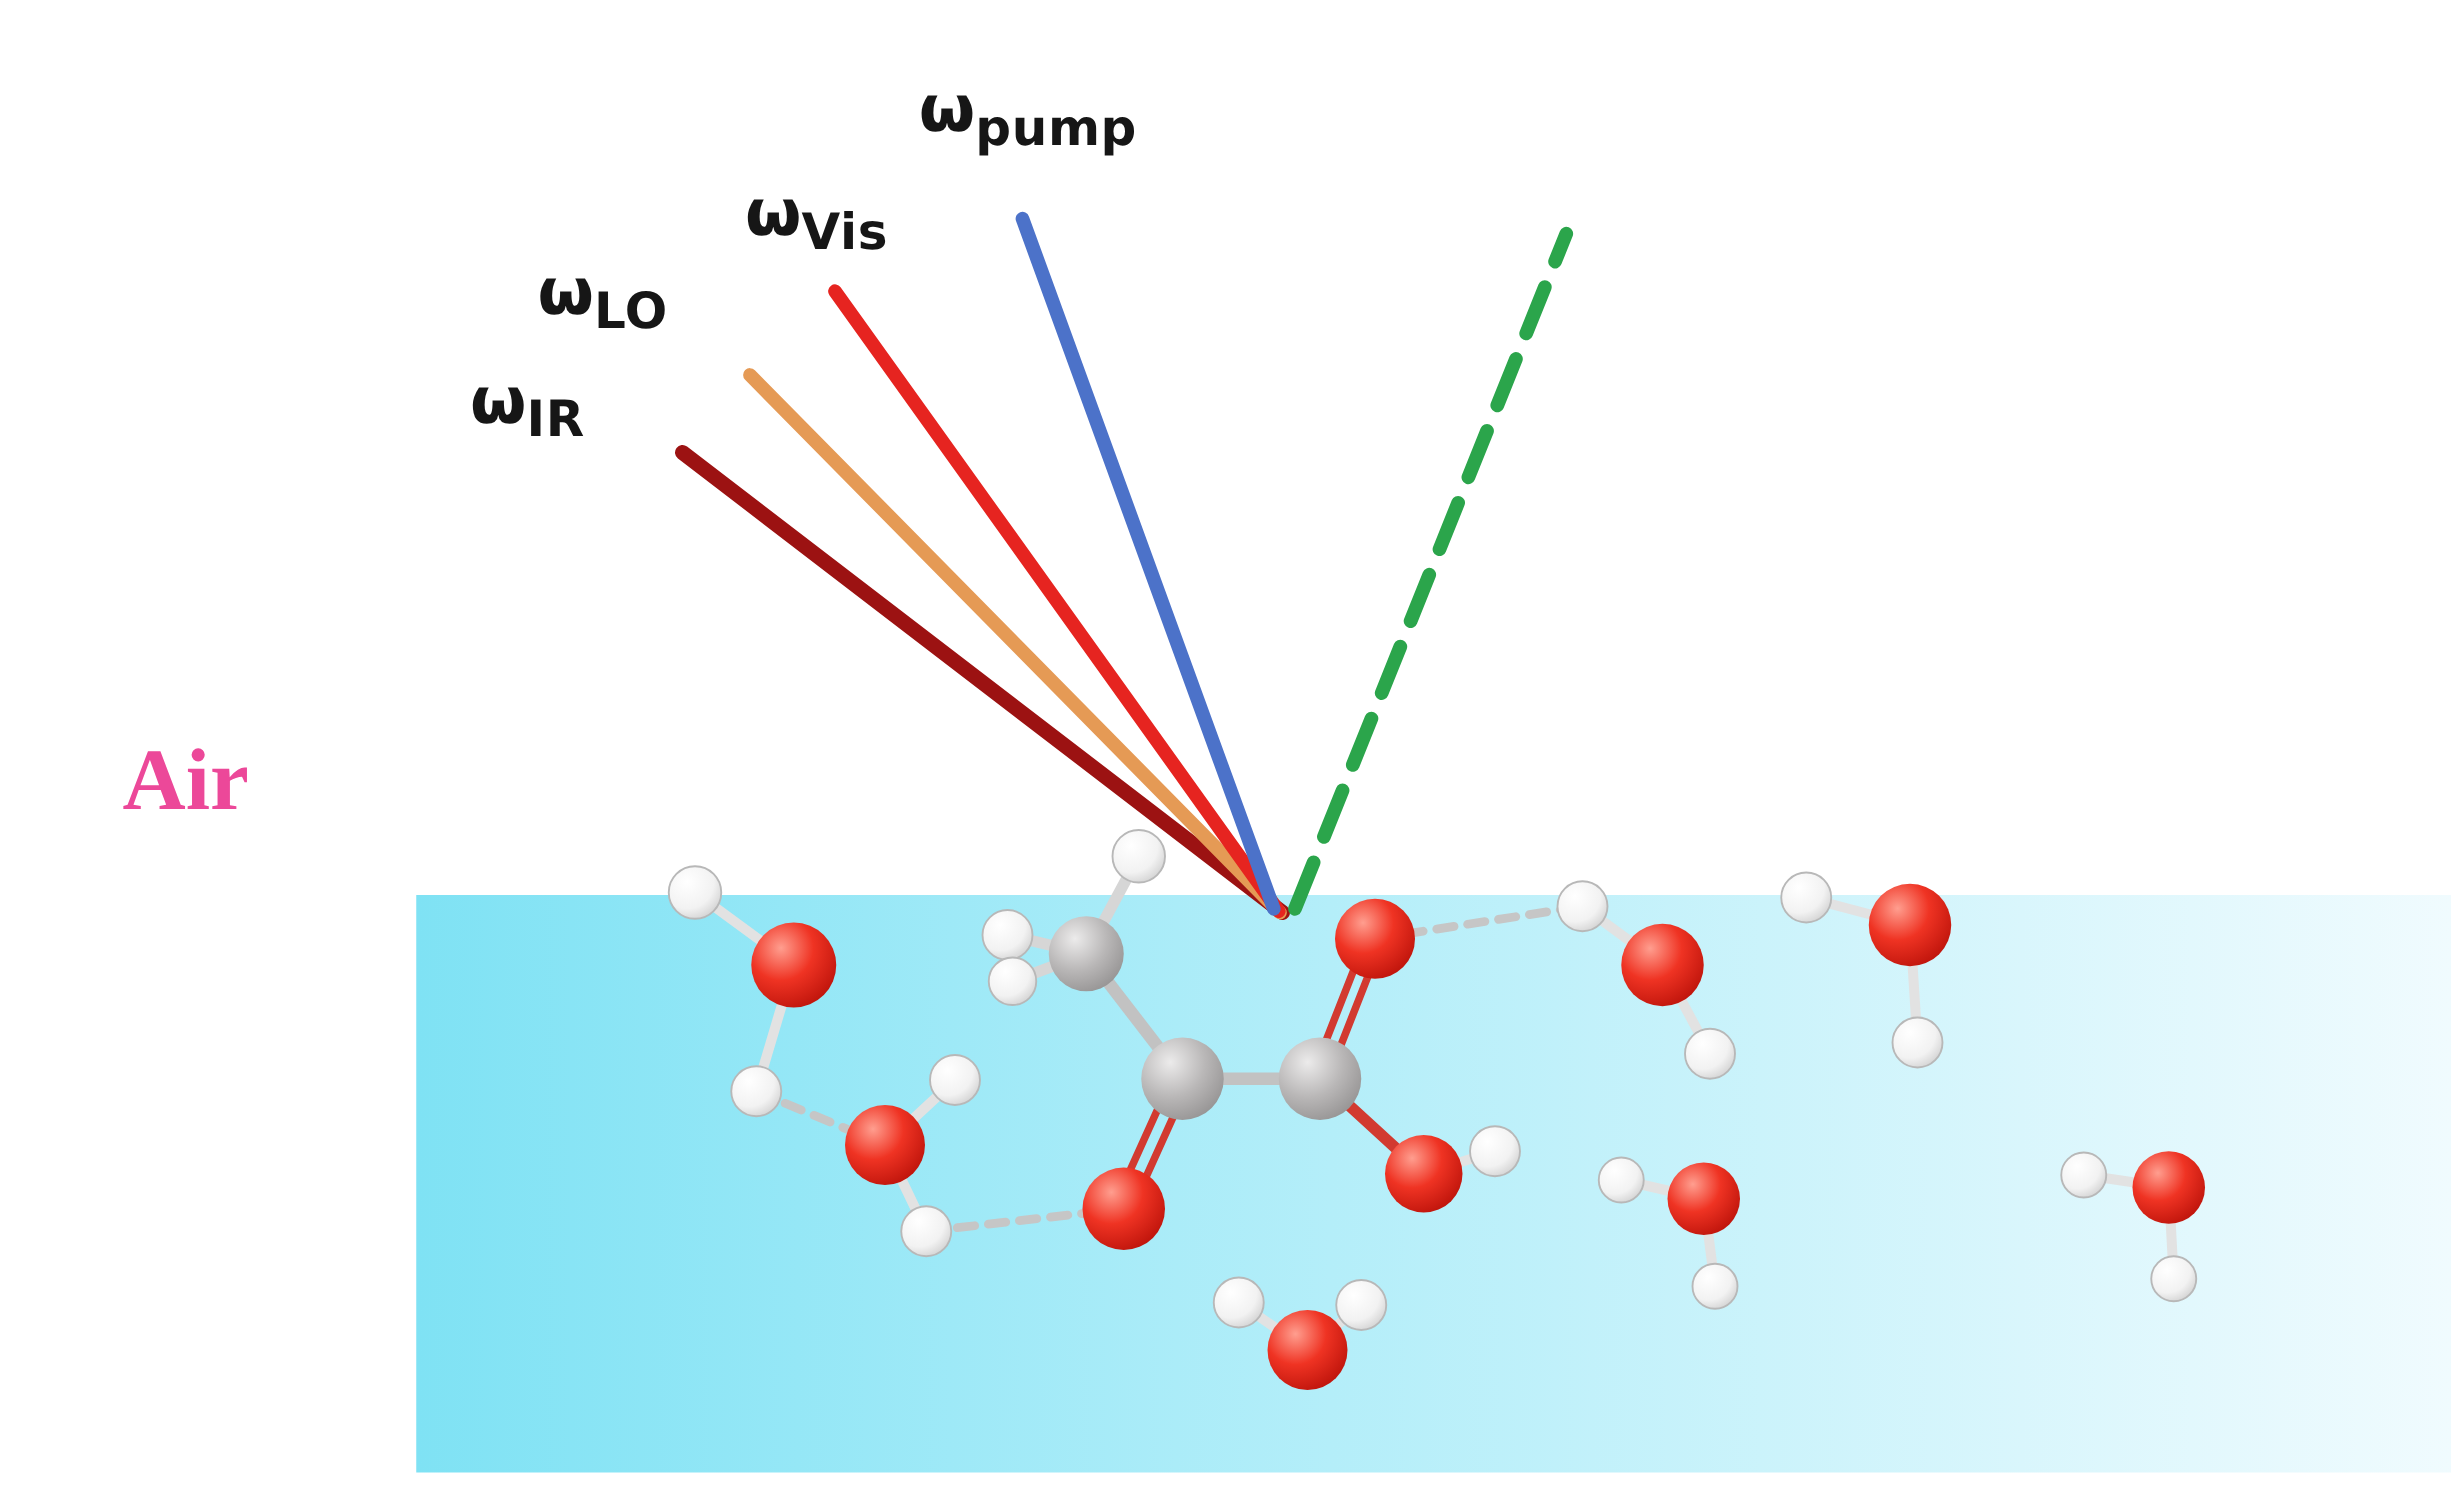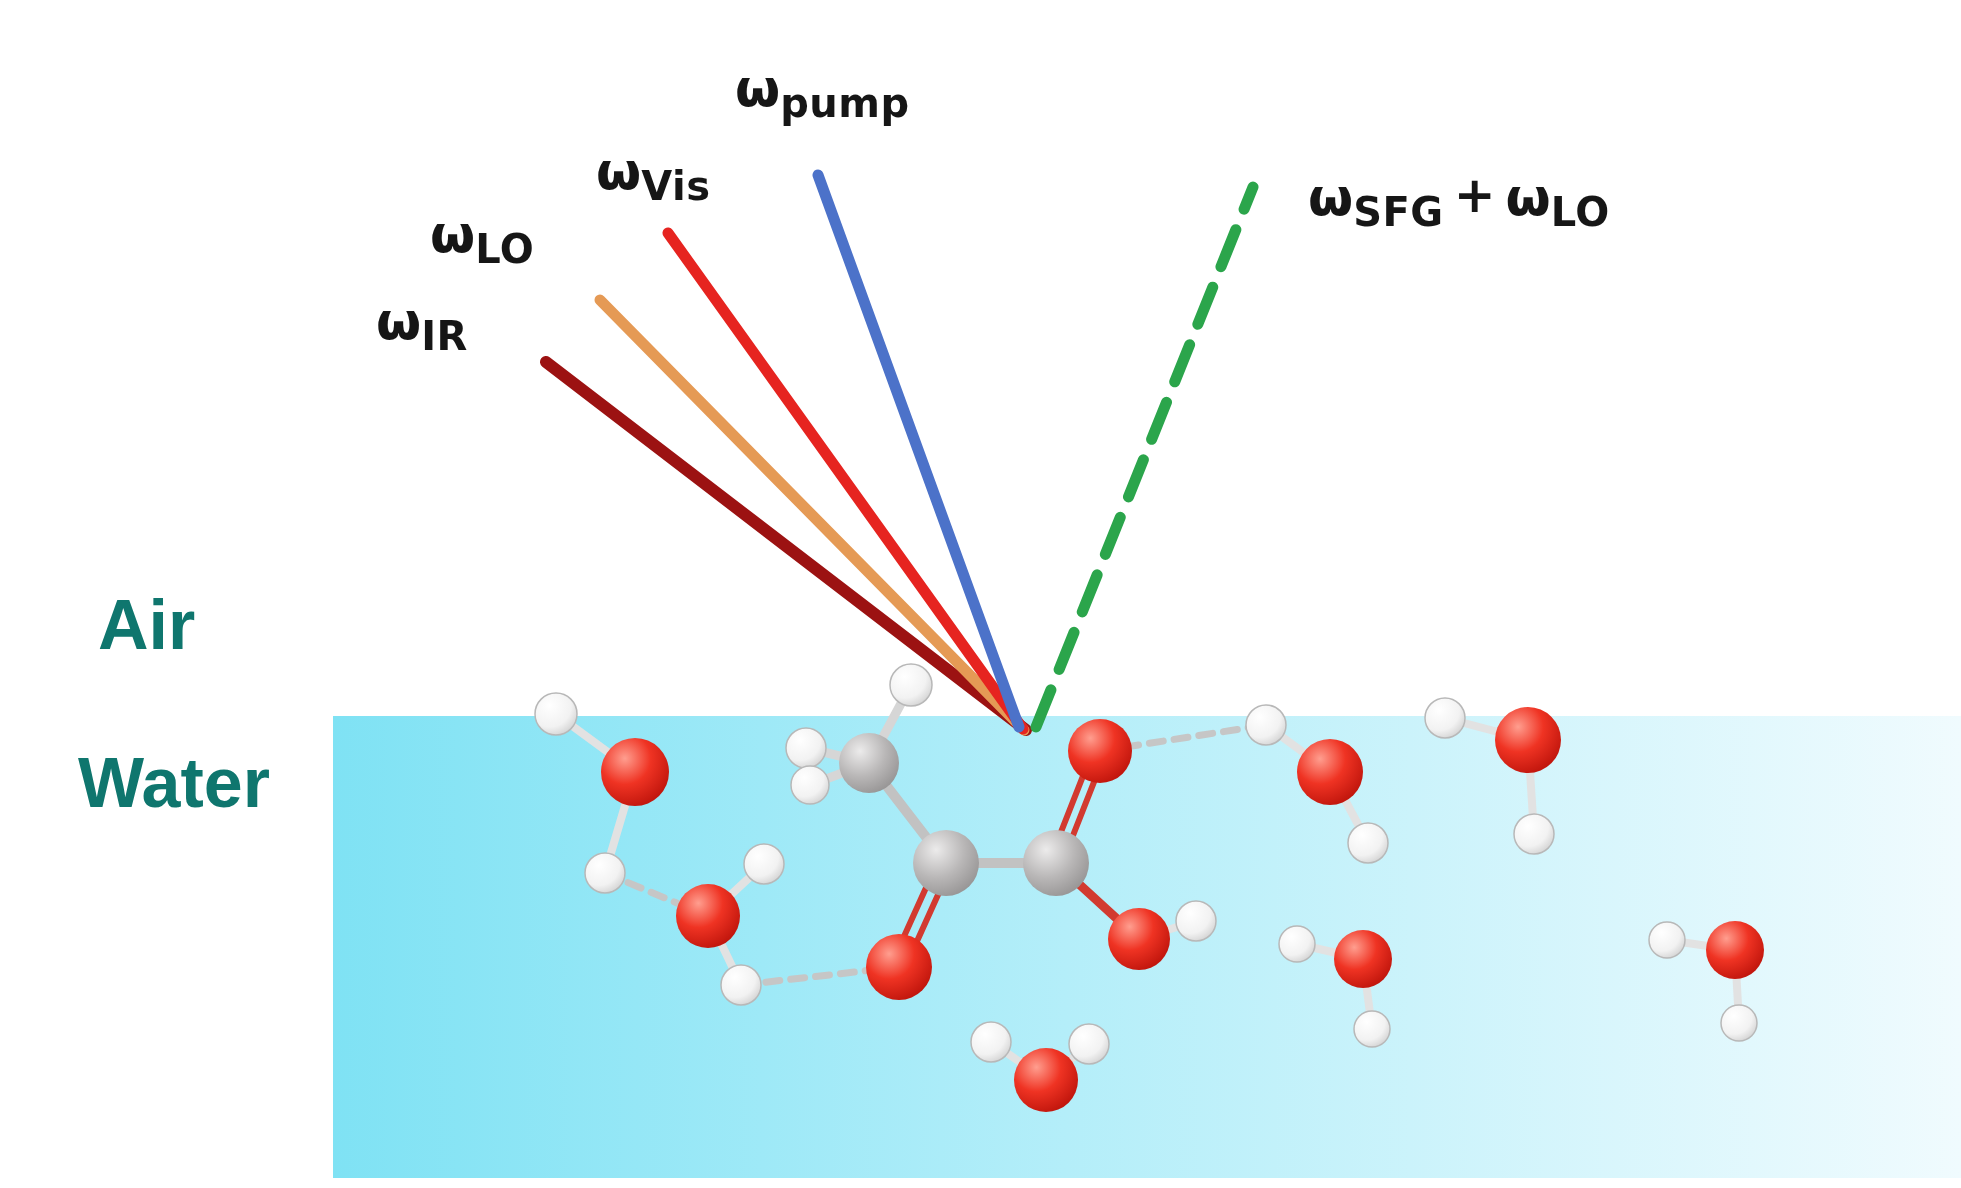--- a/index.html
+++ b/index.html
@@ -28,24 +28,24 @@
     letter-spacing:0.5px;
   }
   .blabel .plus{
     font-size:50px;
     font-weight:700;
     margin:0 10px;
     vertical-align:0.05em;
   }
   .region{
     position:absolute;
-    font-family:Liberation Sans, sans-serif;
+    font-family:Liberation Serif, serif;
     font-weight:700;
     font-size:70px;
-    color:#0f766e;
+    color:#ec4899;
     line-height:1;
     user-select:none;
   }
 </style>
 </head>
 <body>
 
 <div id="stage">
 
   <svg width="1961" height="1188" viewBox="0 0 1961 1188">
@@ -174,20 +174,16 @@
   </div>
   <div class="blabel" style="left:430px;top:208px">
     <span class="omega">ω</span><span class="sub">LO</span>
   </div>
   <div class="blabel" style="left:596px;top:145px">
     <span class="omega">ω</span><span class="sub">Vis</span>
   </div>
   <div class="blabel" style="left:735px;top:62px">
     <span class="omega">ω</span><span class="sub">pump</span>
   </div>
-  <div class="blabel" style="left:1308px;top:170px">
-    <span class="omega">ω</span><span class="sub">SFG</span><span class="plus">+</span><span class="omega">ω</span><span class="sub">LO</span>
-  </div>
 
   <div class="region" style="left:98px;top:590px">Air</div>
-  <div class="region" style="left:78px;top:748px">Water</div>
 
 </div>
 
 </body></html>

